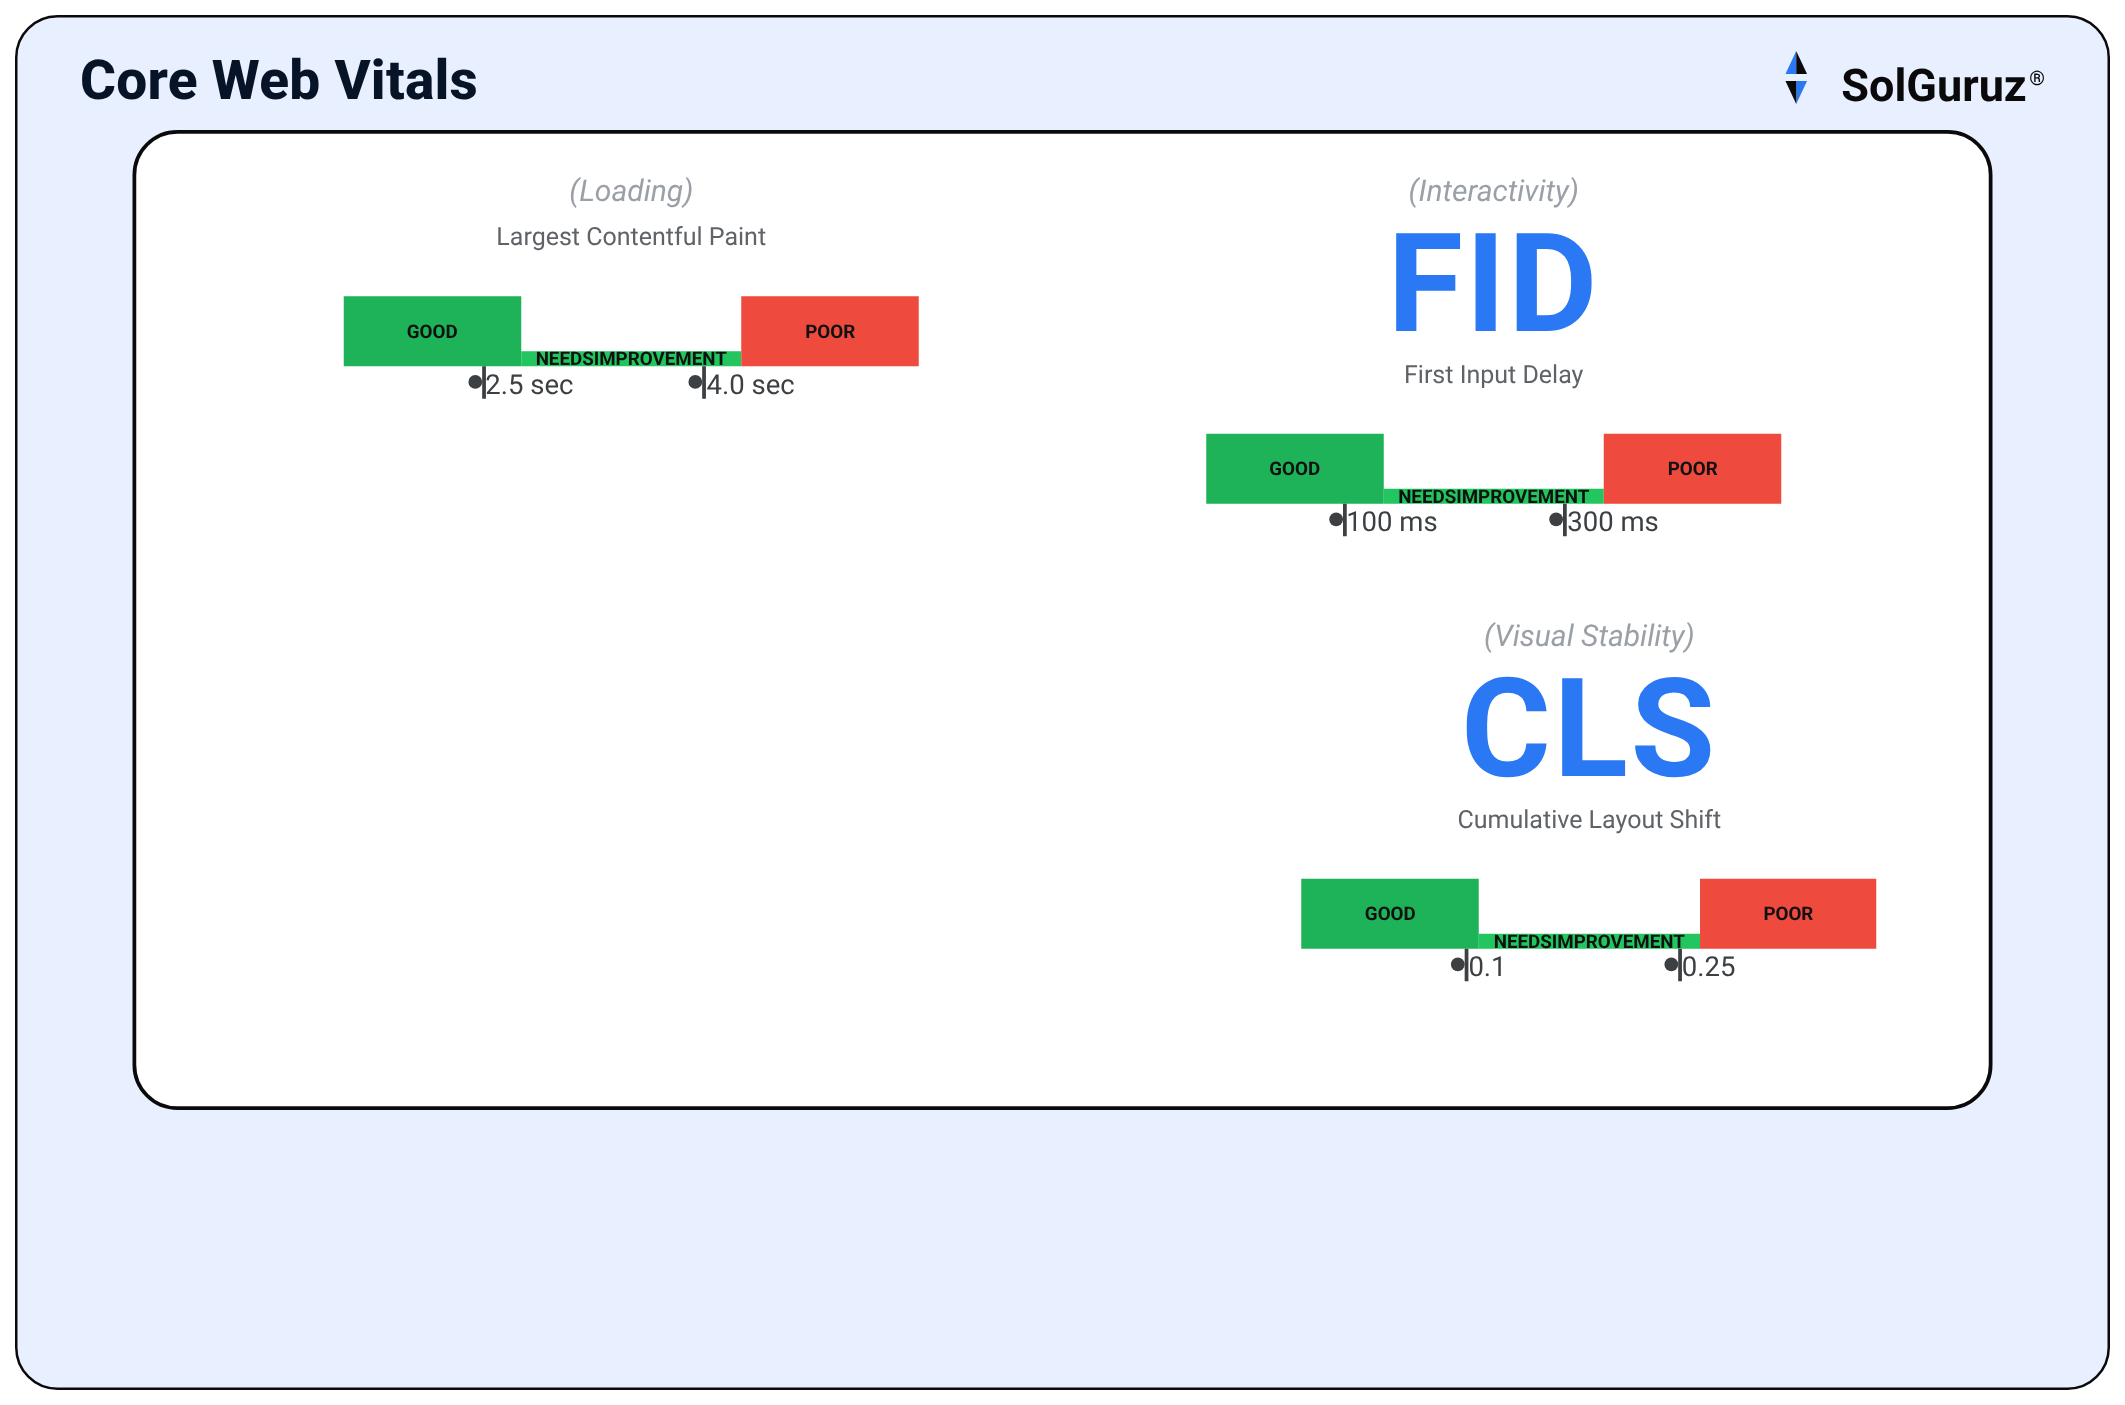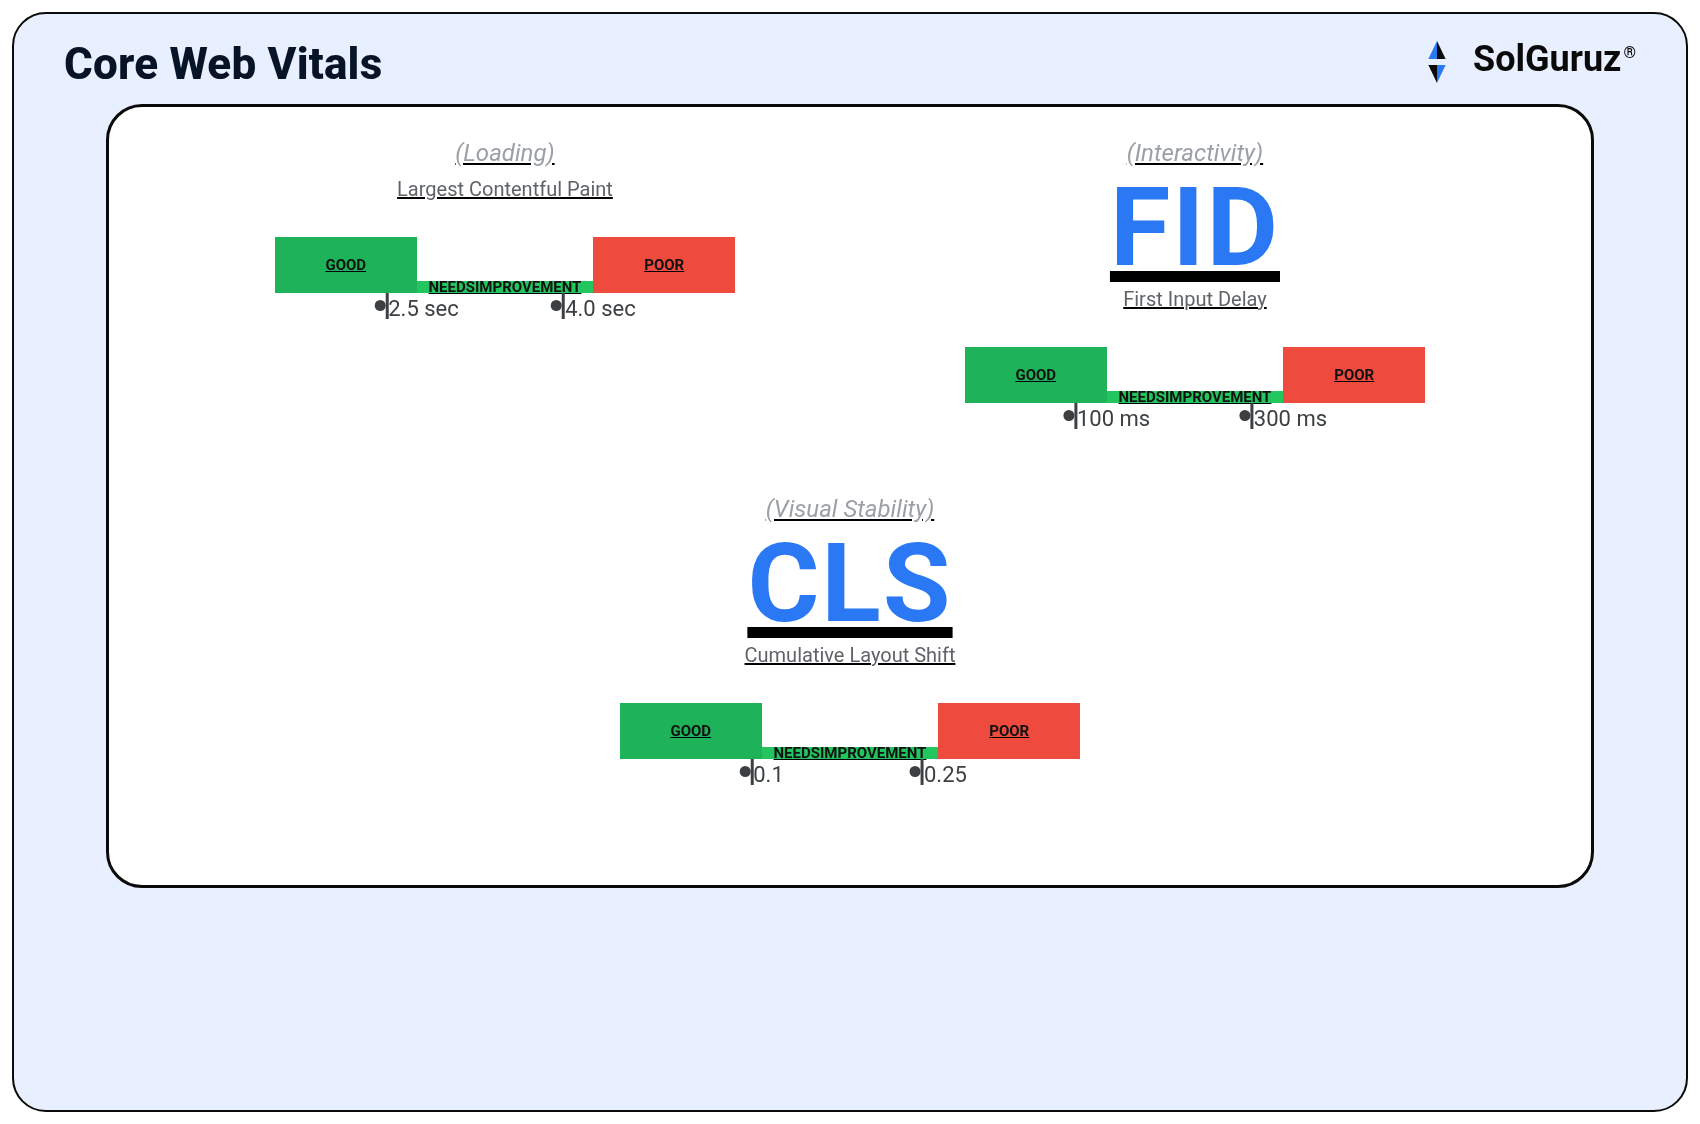--- a/index.html
+++ b/index.html
@@ -27,21 +27,21 @@
     padding: 0 6px;
   }
   .title {
     font-size: 44px;
     font-weight: 800;
     color: #071326;
     letter-spacing: 0.2px;
   }
   .brand {
     display: flex;
-    align-items: flex-start;
+    align-items: flex-end;
     gap: 12px;
   }
   .brand-name {
     font-size: 36px;
     font-weight: 700;
     color: #0a0a0a;
   }
   .brand-sup {
     font-size: 16px;
     vertical-align: super;
@@ -57,23 +57,22 @@
     width: 94%;
     margin: 0 auto;
     padding: 32px 40px 70px 40px;
   }
 
   .row {
     display: flex;
     justify-content: center;
     gap: 130px;
     margin-bottom: 36px;
-    text-decoration: underline;
-  }
-  .row:last-child { margin-bottom: 0; }
+  }
+  .row:last-child { margin-bottom: 0; justify-content: flex-end; }
 
   .metric {
     display: flex;
     flex-direction: column;
     align-items: center;
     width: 560px;
   }
   .metric-category {
     color: #9aa0a6;
     font-style: italic;

